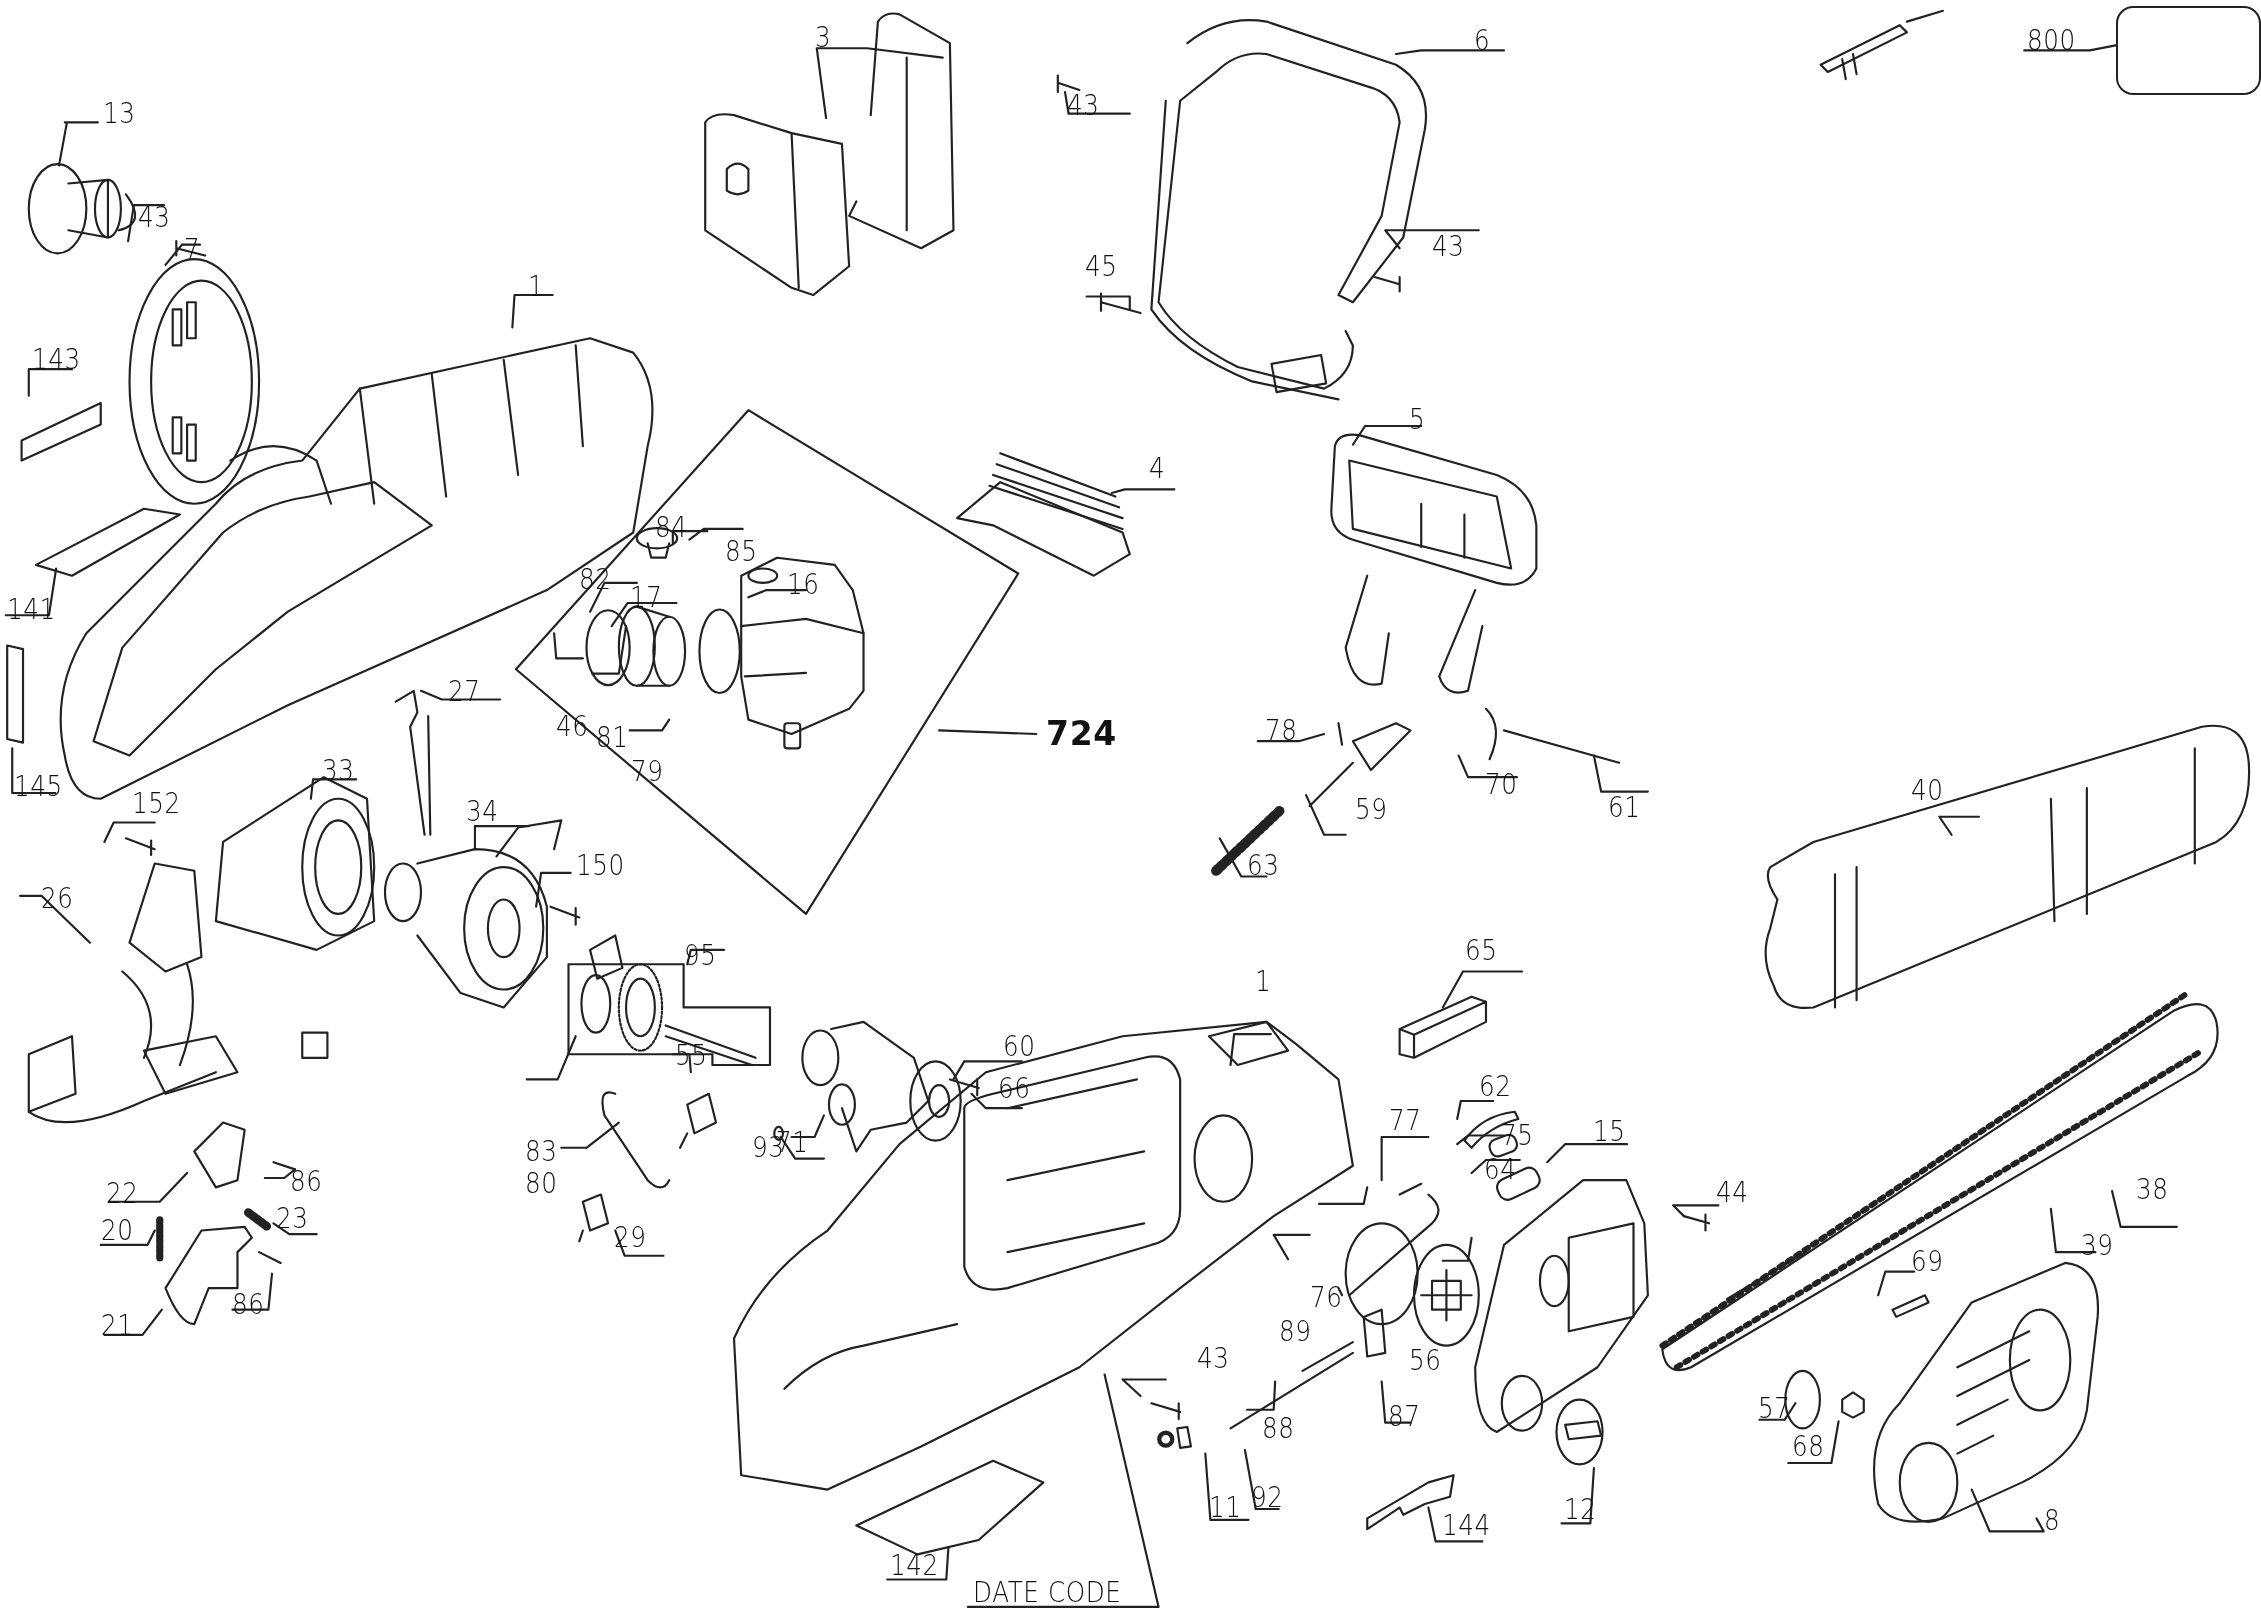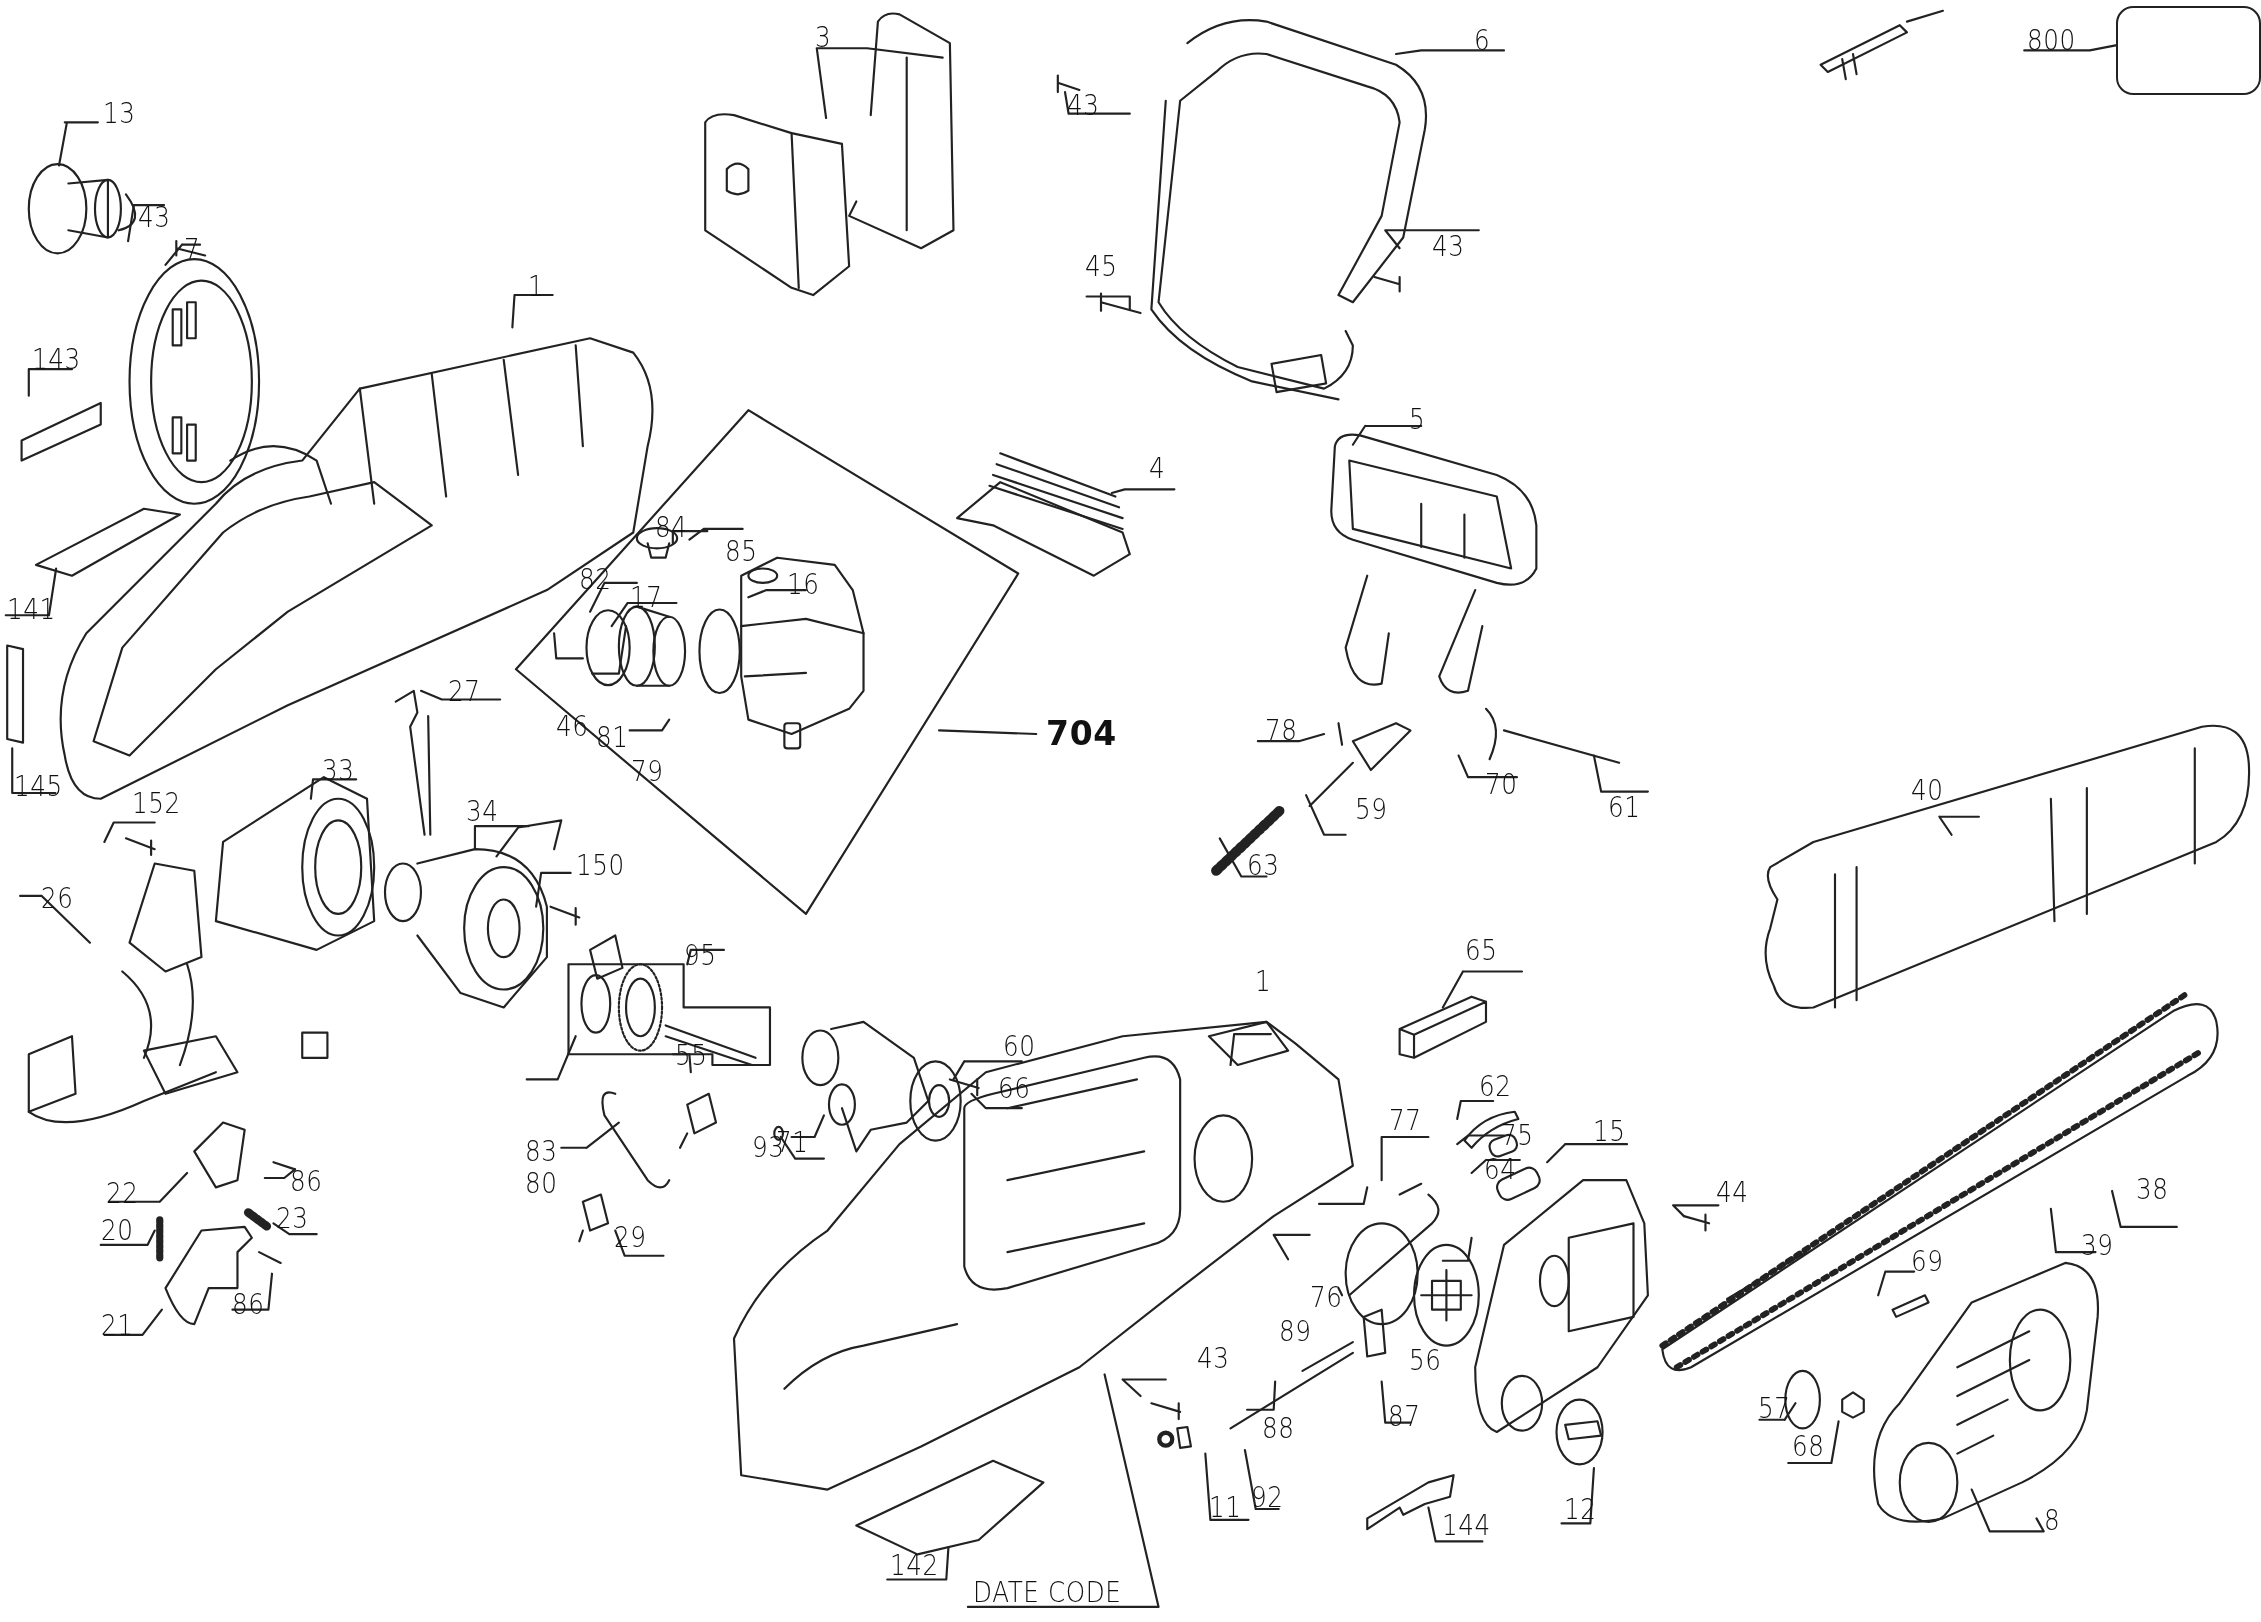--- a/index.html
+++ b/index.html
@@ -333,21 +333,21 @@
     <div class="lbl" style="left: 1149px; top: 454px;">4</div>
     <div class="lbl" style="left: 1409px; top: 405px;">5</div>
     <div class="lbl" style="left: 655px; top: 513px;">84</div>
     <div class="lbl" style="left: 725px; top: 537px;">85</div>
     <div class="lbl" style="left: 579px; top: 565px;">82</div>
     <div class="lbl" style="left: 630px; top: 583px;">17</div>
     <div class="lbl" style="left: 787px; top: 570px;">16</div>
     <div class="lbl" style="left: 556px; top: 712px;">46</div>
     <div class="lbl" style="left: 596px; top: 723px;">81</div>
     <div class="lbl" style="left: 631px; top: 757px;">79</div>
-    <div class="lbl bold" style="left: 1046px; top: 717px;">704</div>
+    <div class="lbl bold" style="left: 1046px; top: 717px;">724</div>
     <div class="lbl" style="left: 1265px; top: 716px;">78</div>
     <div class="lbl" style="left: 1355px; top: 795px;">59</div>
     <div class="lbl" style="left: 1485px; top: 770px;">70</div>
     <div class="lbl" style="left: 1608px; top: 793px;">61</div>
     <div class="lbl" style="left: 1247px; top: 851px;">63</div>
     <div class="lbl" style="left: 448px; top: 677px;">27</div>
     <div class="lbl" style="left: 322px; top: 756px;">33</div>
     <div class="lbl" style="left: 132px; top: 789px;">152</div>
     <div class="lbl" style="left: 466px; top: 797px;">34</div>
     <div class="lbl" style="left: 576px; top: 851px;">150</div>

